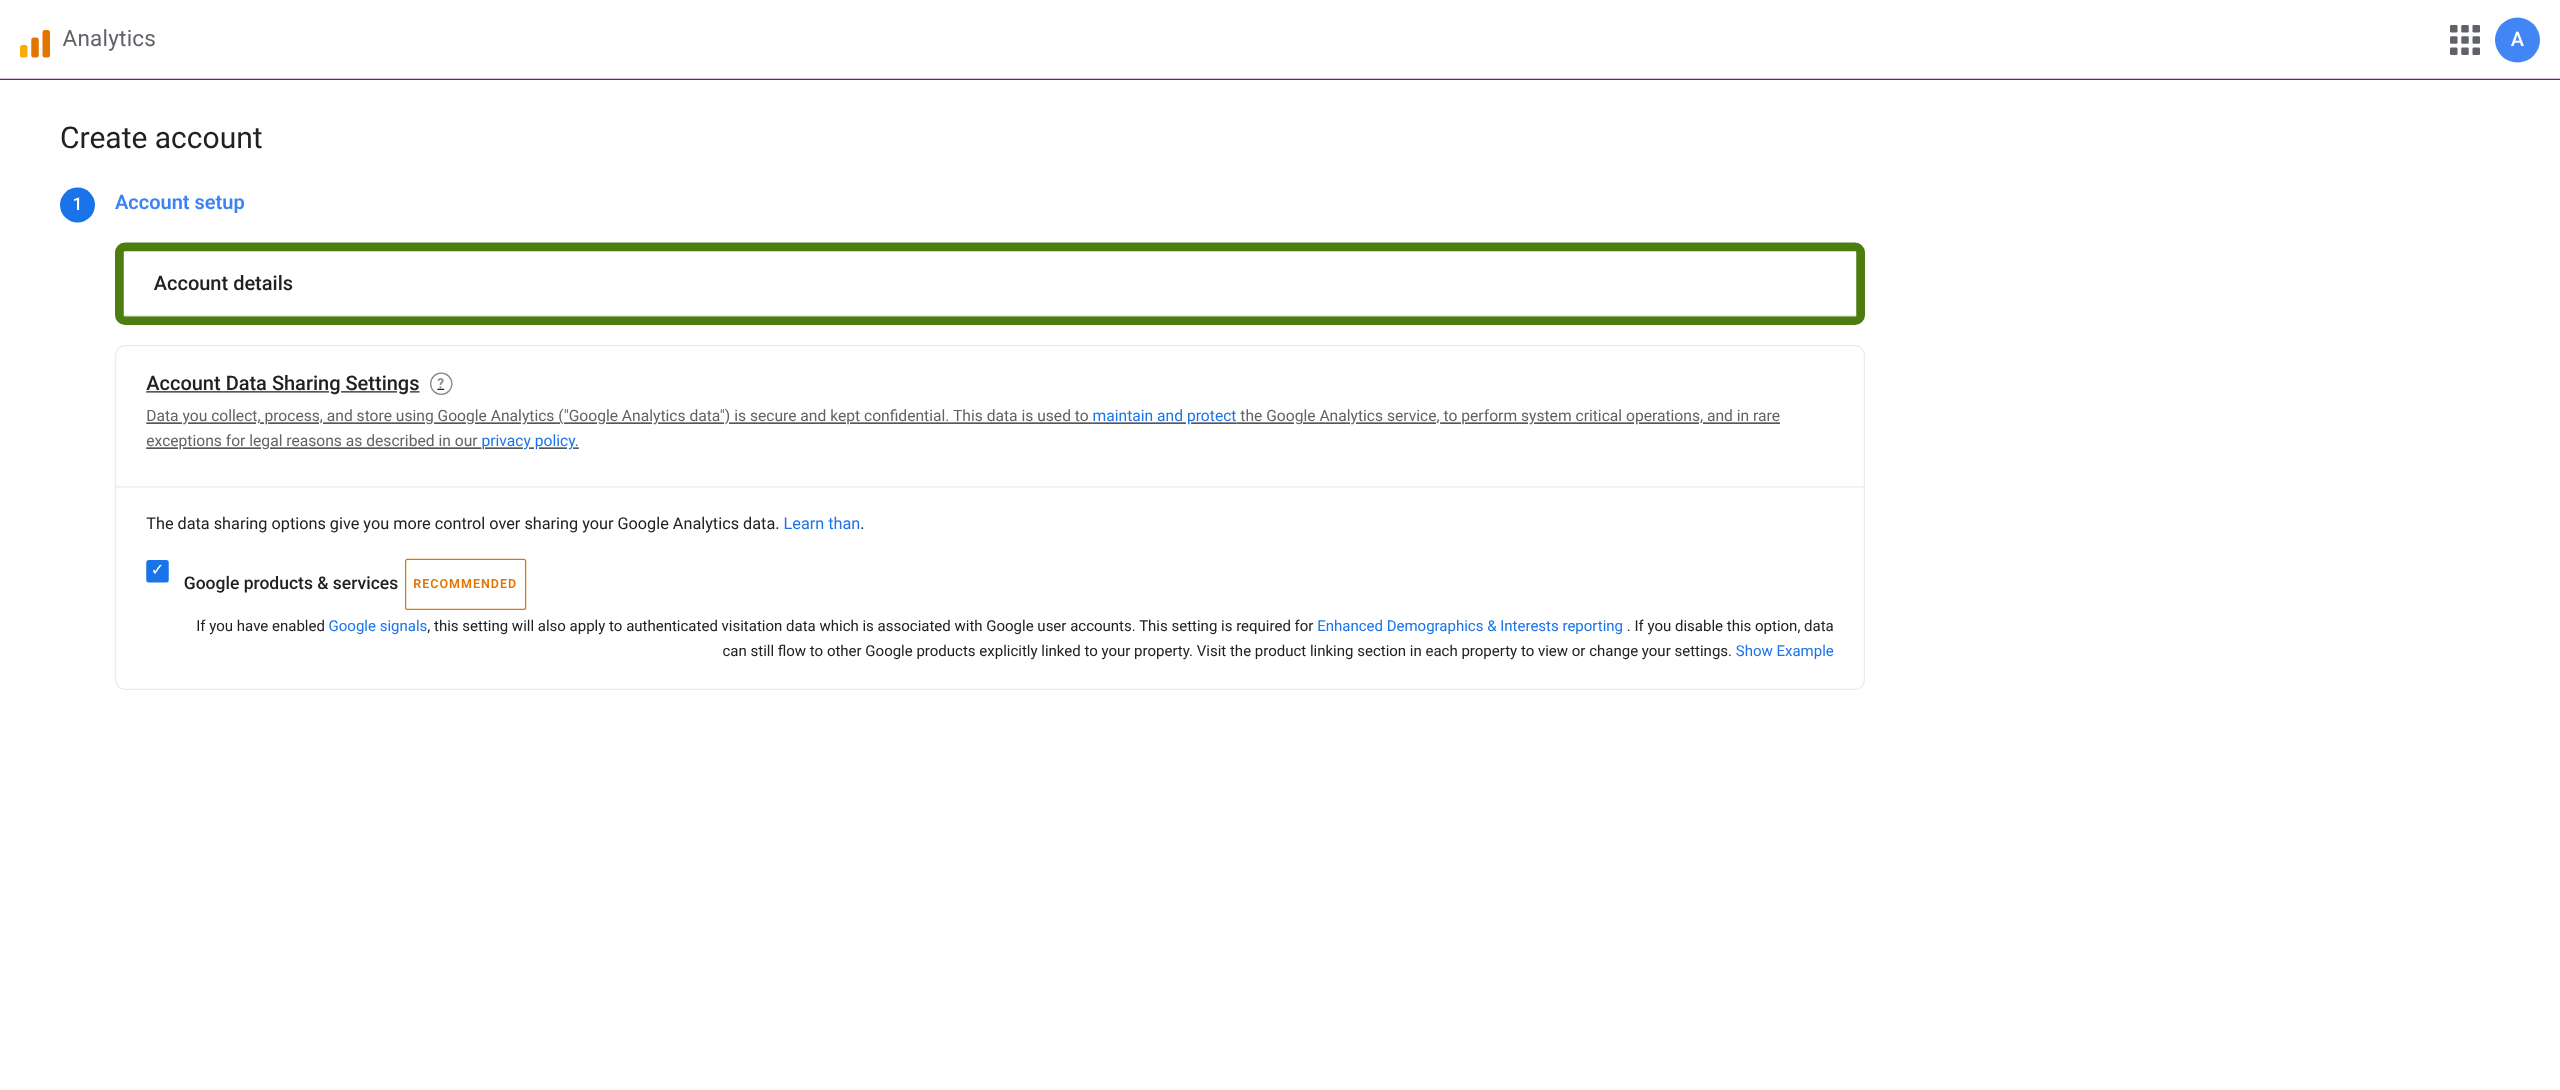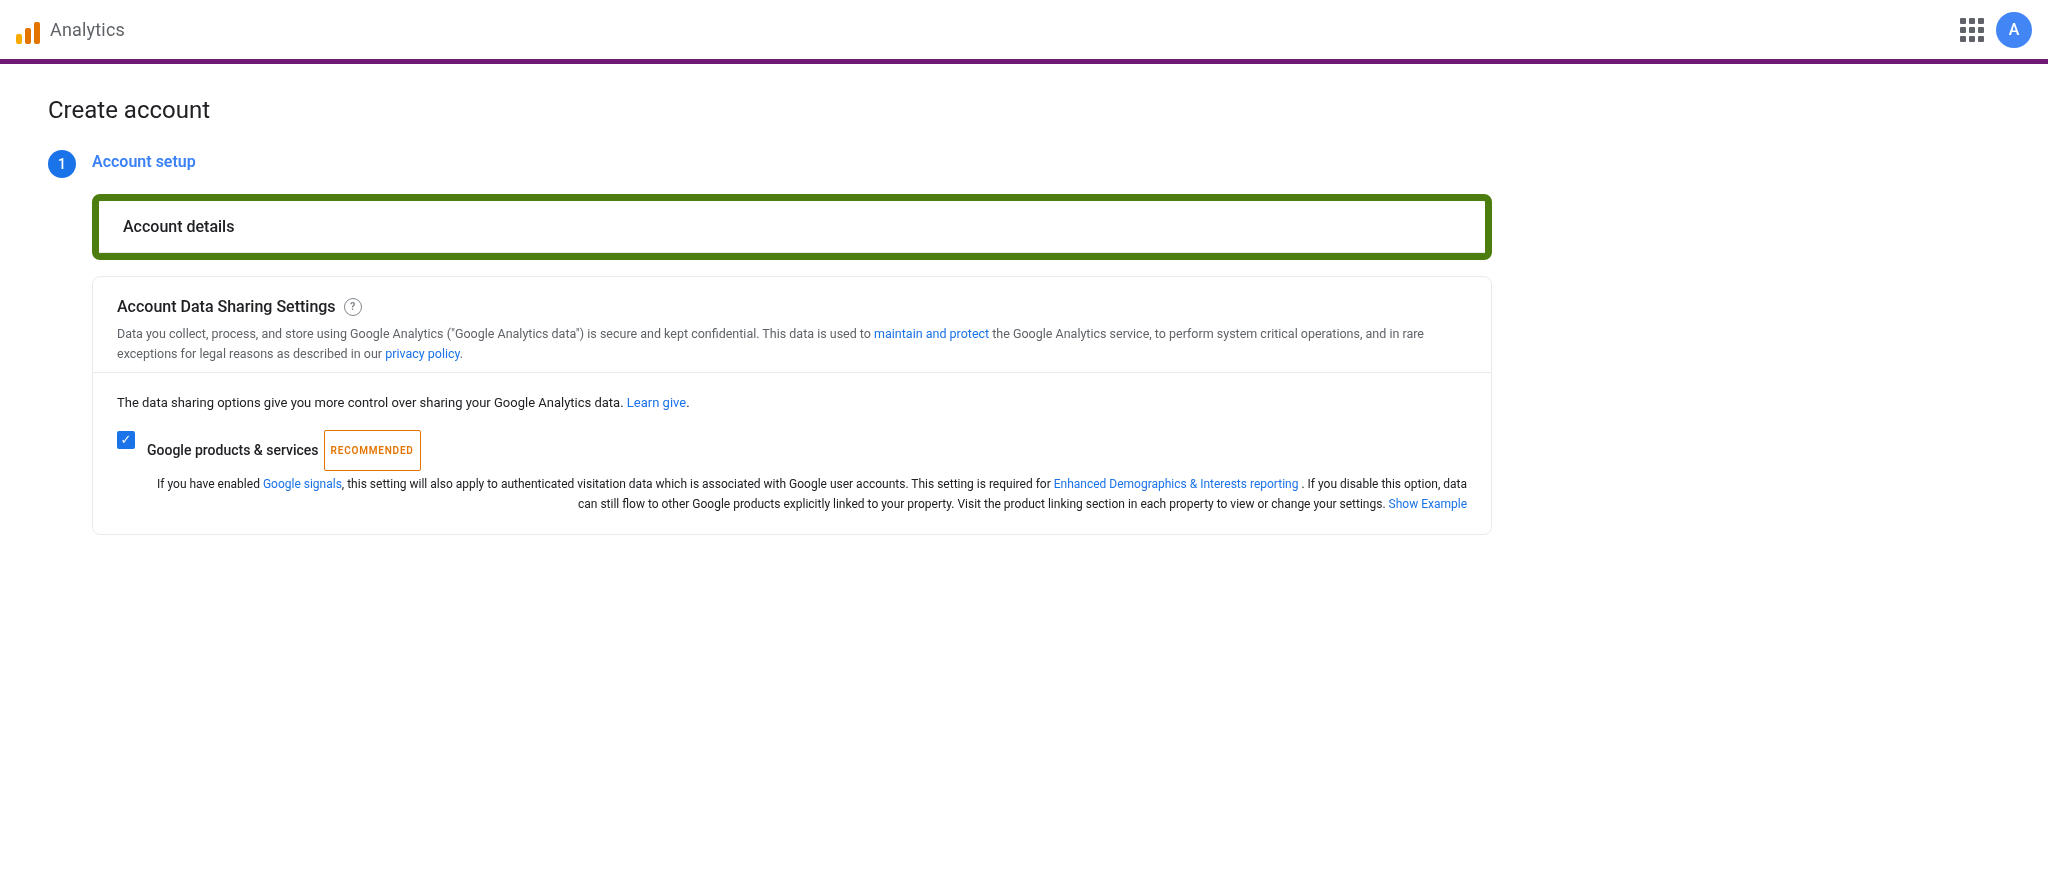--- a/index.html
+++ b/index.html
@@ -11,21 +11,21 @@
       min-height: 872px;
     }
 
     
     .topnav {
       display: flex;
       align-items: center;
       justify-content: space-between;
       height: 64px;
       padding: 0 16px;
-      border-bottom: 5px solid #701a75;
+      border-bottom: 1px solid #701a75;
       background: #fff;
     }
     .topnav-left {
       display: flex;
       align-items: center;
       gap: 10px;
     }
     .logo-icon {
       display: flex;
       align-items: flex-end;
@@ -171,22 +171,23 @@
     }
 
     
     .sharing-card {
       border: 1px solid #e8eaed;
       border-radius: 8px;
       margin-top: 16px;
       background: #fff;
     }
     .sharing-header {
-      padding: 20px 24px 8px;
+      padding: 20px 24px 25px;
       border-bottom: 1px solid #e8eaed;
+      text-decoration: underline;
     }
     .sharing-header-title {
       font-size: 16px;
       font-weight: 500;
       color: #202124;
       display: flex;
       align-items: center;
       gap: 8px;
       margin-bottom: 8px;
     }
@@ -353,21 +354,21 @@
             <span>Account Data Sharing Settings</span>
             <div class="help-icon">?</div>
           </div>
           <div class="sharing-header-desc">
             <span>Data you collect, process, and store using Google Analytics ("Google Analytics data") is secure and kept confidential. This data is used to </span><a href="#">maintain and protect</a><span> the Google Analytics service, to perform system critical operations, and in rare exceptions for legal reasons as described in our </span><a href="#">privacy policy</a><span>.</span>
           </div>
         </div>
 
         <div class="sharing-body">
           <div class="sharing-intro">
-            <span>The data sharing options give you more control over sharing your Google Analytics data. </span><a href="#">Learn give</a><span>.</span>
+            <span>The data sharing options give you more control over sharing your Google Analytics data. </span><a href="#">Learn than</a><span>.</span>
           </div>
 
           <div class="checkbox-row">
             <div class="checkbox-box">
               <span class="checkbox-check">✓</span>
             </div>
             <div class="checkbox-content">
               <div class="checkbox-title">
                 <span>Google products &amp; services</span>
                 <span class="recommended-badge">RECOMMENDED</span>

